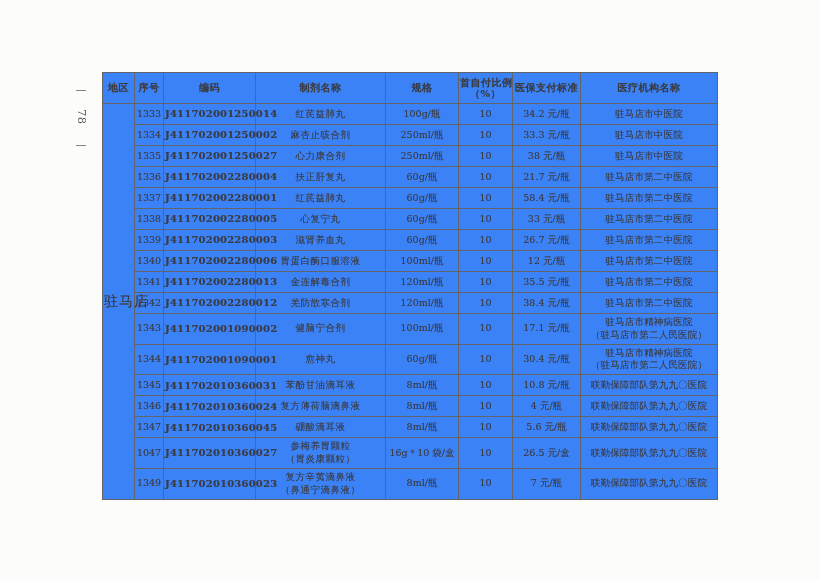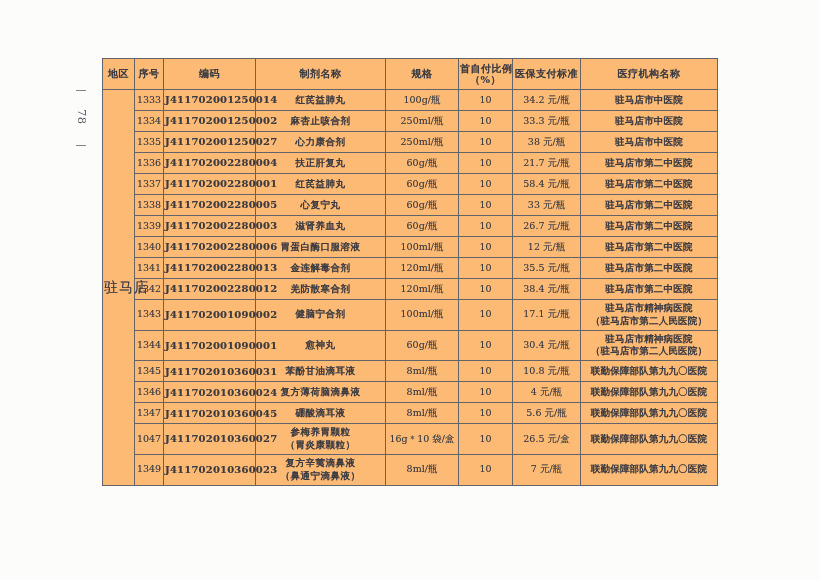--- a/index.html
+++ b/index.html
@@ -12,43 +12,43 @@
   
   .pagenum{
     position:absolute;left:66px;top:84px;width:30px;height:66px;
     display:flex;flex-direction:column;align-items:center;justify-content:space-between;
     color:#5a5a60;font-size:11px;line-height:1;
   }
   .pagenum .num{transform:rotate(90deg);letter-spacing:0.5px;font-size:11.5px;}
   .pagenum .dash{font-size:11px;}
   
   table.price{
-    position:absolute;left:102px;top:58px;width:615px;
+    position:absolute;left:102px;top:72px;width:615px;
     border-collapse:collapse;table-layout:fixed;
     border:1.5px solid #4d4d54;
-    background:#fdba74;
+    background:#3b82f6;
   }
   .price th,.price td{
     border:1px solid #63636a;
     text-align:center;vertical-align:middle;
     font-size:9.5px;line-height:1.35;
     padding:2px 1px;
     white-space:pre-line;word-break:keep-all;
     color:#3b3b42;
     text-shadow:0 0 0.4px rgba(62,62,72,.45);
   }
   .price thead th{
     font-weight:bold;font-size:10px;height:26px;line-height:1.15;
     letter-spacing:0.5px;
   }
   .price tbody tr{height:21px;}
   .price td.region{font-size:14px;letter-spacing:1px;}
   .price td[data-name="code-cell"]{font-size:10px;letter-spacing:0.2px;font-weight:bold;}
-  .price td[data-name="name-cell"]{letter-spacing:0.5px;font-weight:bold;}
-  .price td[data-name="hospital-cell"]{letter-spacing:0.2px;font-weight:bold;}
+  .price td[data-name="name-cell"]{letter-spacing:0.5px;}
+  .price td[data-name="hospital-cell"]{letter-spacing:0.2px;}
 </style>
 </head>
 <body>
 
 <div class="pagenum" data-name="page-number">
   <span class="dash" data-name="page-number-dash-top">—</span>
   <span class="num" data-name="page-number-value">78</span>
   <span class="dash" data-name="page-number-dash-bottom">—</span>
 </div>
 

